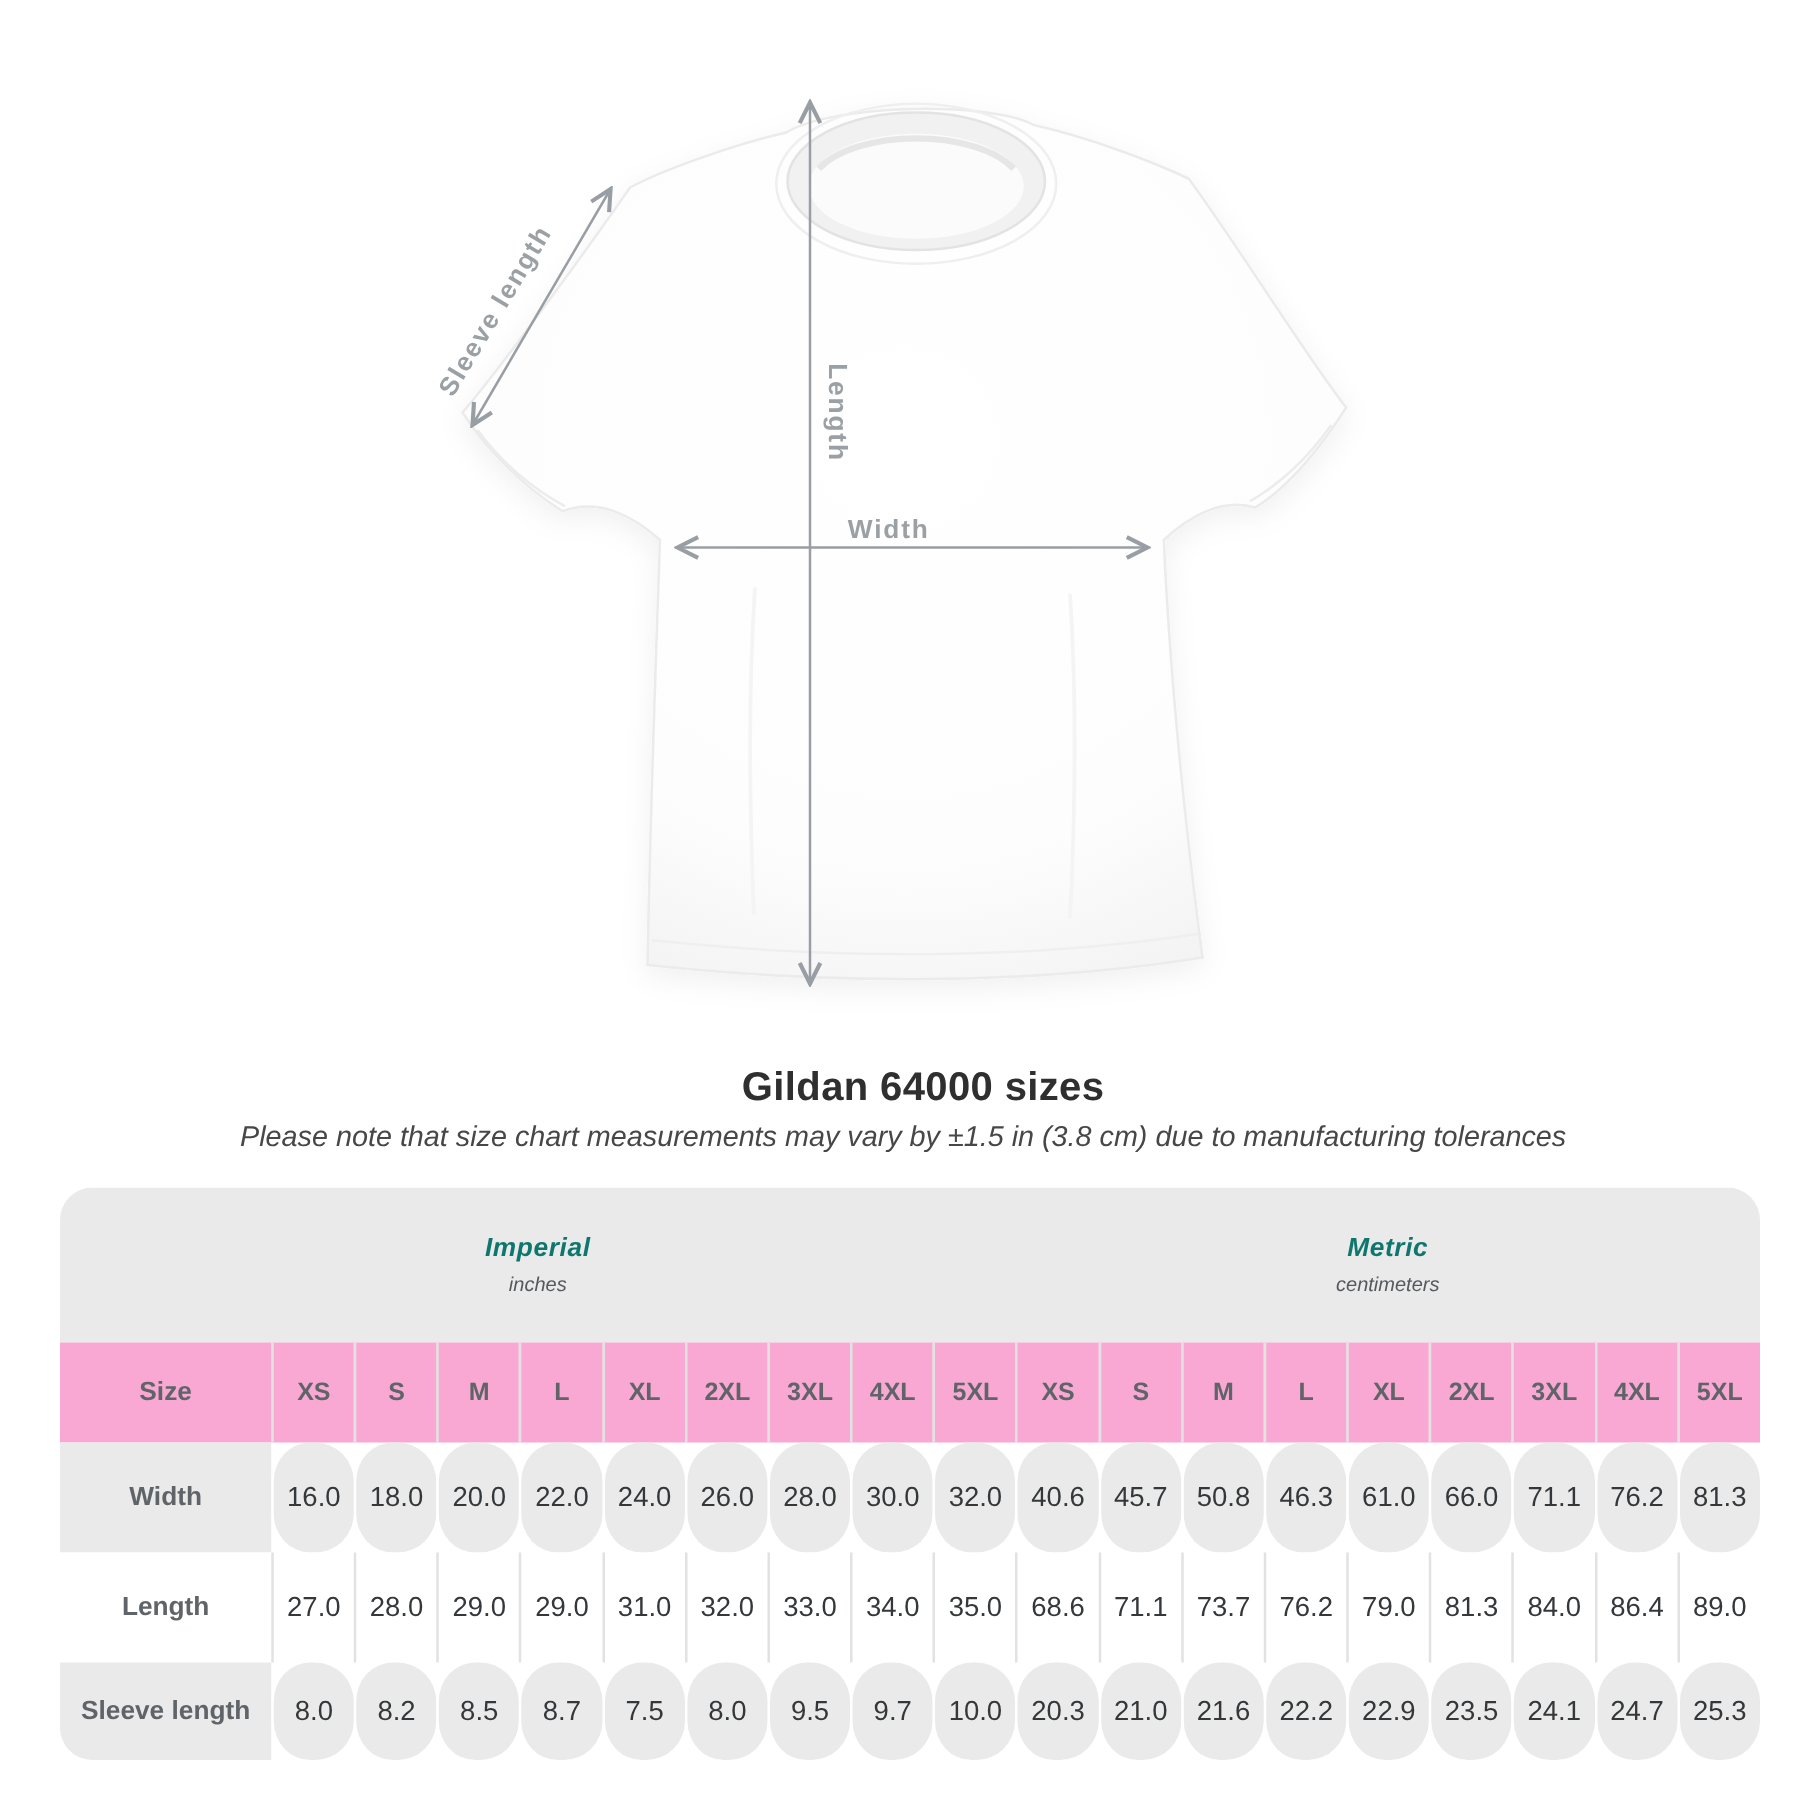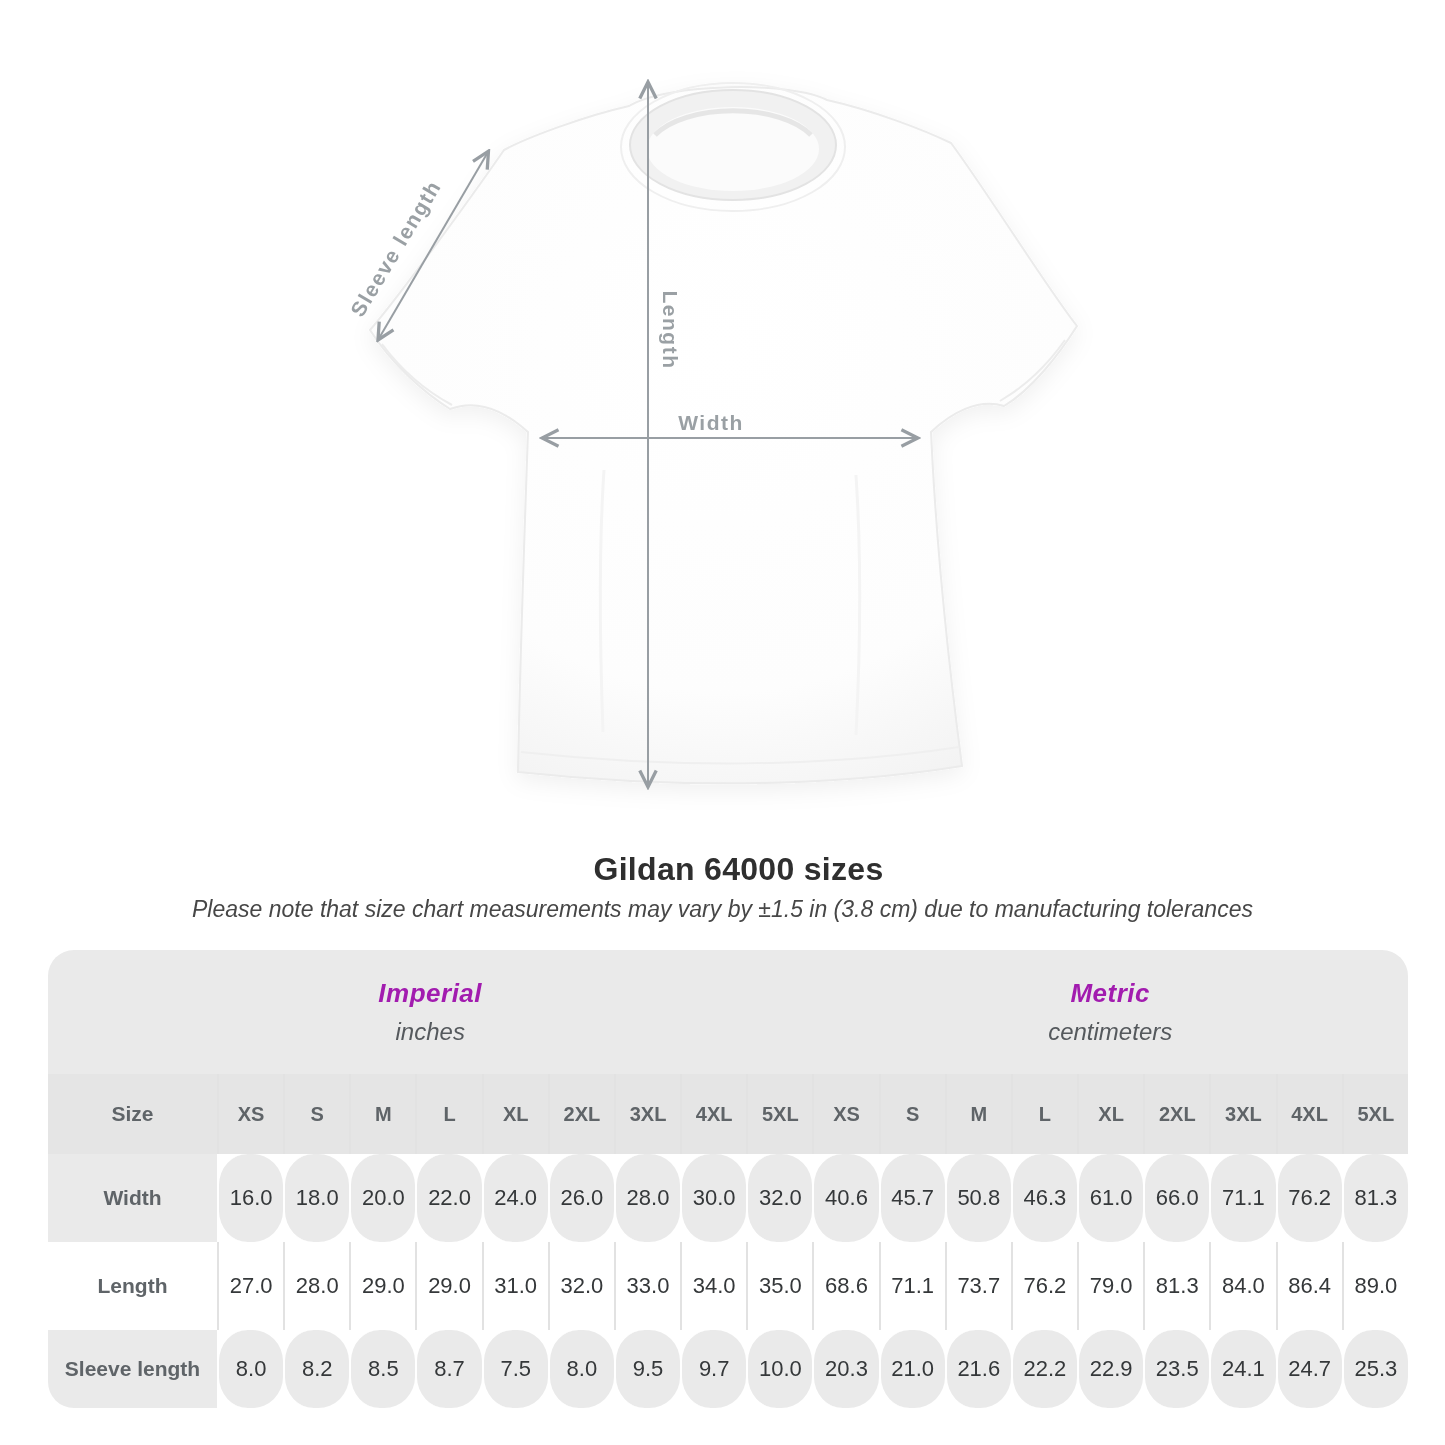--- a/index.html
+++ b/index.html
@@ -13,23 +13,23 @@
   .title{position:absolute;left:16px;top:851px;width:1445px;text-align:center;
          font-size:32px;font-weight:bold;color:#2f2f2f;letter-spacing:0.3px;}
   .subtitle{position:absolute;left:0;top:896px;width:1445px;text-align:center;
          font-size:23px;font-style:italic;color:#474747;}
 
   
   .table-wrap{position:absolute;left:48px;top:950px;width:1360px;border-radius:26px;overflow:hidden;}
   table.sizes{border-collapse:separate;border-spacing:0;table-layout:fixed;width:1360px;}
   col.c-label{width:169px;}
   tr.band td{background:#eaeaea;height:122px;text-align:center;vertical-align:middle;}
-  .band-title{font-size:26px;font-weight:bold;font-style:italic;color:#a21caf;letter-spacing:0.5px;}
-  .band-unit{margin-top:9px;font-size:24px;font-style:italic;color:#55595d;}
-  tr.size-row td{background:#e5e5e5;height:78px;text-align:center;vertical-align:middle;}
+  .band-title{font-size:21px;font-weight:bold;font-style:italic;color:#0f766e;letter-spacing:0.5px;}
+  .band-unit{margin-top:9px;font-size:16px;font-style:italic;color:#55595d;}
+  tr.size-row td{background:#f9a8d4;height:78px;text-align:center;vertical-align:middle;}
   tr.row-white td{background:#ffffff;height:86px;text-align:center;vertical-align:middle;}
   tr.row-gray td{background:#eaeaea;text-align:center;vertical-align:middle;}
   tr.row-gray.mid td{height:86px;}
   tr.row-gray.last td{height:76px;}
   tr.size-row td + td, tr.row-white td + td{border-left:2px solid #e2e2e2;}
   tr.row-gray td + td{border-left:2px solid #ffffff;border-radius:31px;}
   .lbl{font-size:21px;font-weight:bold;color:#5f6468;}
   .szh{font-size:20px;font-weight:bold;color:#5f6468;}
   .val{font-size:22px;color:#35383a;}
 </style>

